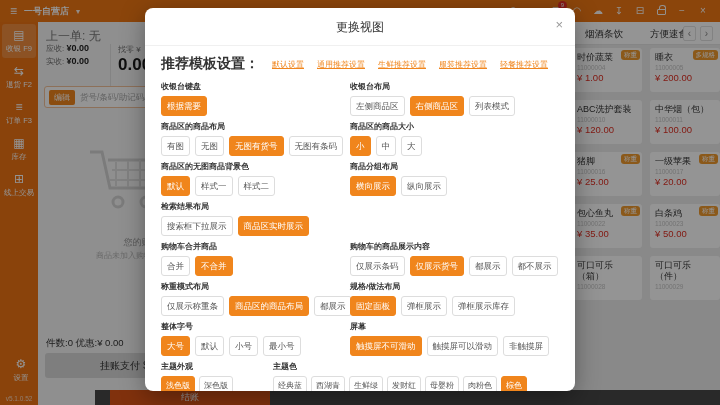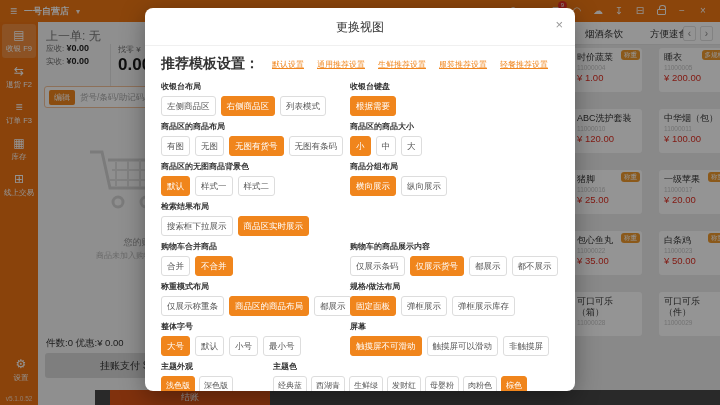--- a/index.html
+++ b/index.html
@@ -52,21 +52,21 @@
 
   
   .products { position:absolute; left:290px; top:22px; right:0; bottom:15px; background:#ececec; z-index:1; }
   .cattabs { position:absolute; left:0; top:0; right:0; height:23px; background:#fff; border-bottom:1px solid #e5e5e5; }
   .cattab { position:absolute; top:0; height:23px; line-height:23px; font-size:9.5px; color:#333; }
   .cattab.t1 { left:295px; } .cattab.t2 { left:360px; }
   .catarrow { position:absolute; top:4px; width:13px; height:15px; line-height:13px; text-align:center;
               font-size:10px; color:#888; border:1px solid #e0e0e0; border-radius:2px; background:#fff; }
   .catarrow.prev { right:24px; } .catarrow.next { right:7px; }
   .pgrid { position:absolute; right:2px; top:26px; width:146px; display:grid;
-           grid-template-columns:70px 70px; gap:17px; grid-auto-rows:44px; }
+           grid-template-columns:70px 70px; gap:8px; grid-auto-rows:44px; }
   .pcard { position:relative; background:#fff; border-radius:3px; padding:4px 5px 2px; overflow:hidden; }
   .pname { font-size:9px; color:#333; line-height:11px; max-height:22px; overflow:hidden; }
   .pcode { font-size:6.5px; color:#c6c6c6; margin-top:1px; }
   .pprice { font-size:9.5px; color:#e03024; margin-top:1px; }
   .pbadge { position:absolute; top:2px; right:2px; background:#f09a2e; color:#fff; font-size:6.5px;
             line-height:10px; padding:0 3px; border-radius:3px; }
   .pbadge:empty { display:none; }
 
   
   .bottombar { position:absolute; left:95px; right:0; bottom:0; height:15px; background:#474747; z-index:2;font-family:Liberation Serif, serif; }
@@ -260,31 +260,31 @@
         <span class="plabel">推荐模板设置：</span>
         <button class="preset-link">默认设置</button>
         <button class="preset-link">通用推荐设置</button>
         <button class="preset-link">生鲜推荐设置</button>
         <button class="preset-link">服装推荐设置</button>
         <button class="preset-link">轻餐推荐设置</button>
       </div>
 
       <div class="mrow">
         <div class="cell">
+          <div class="glabel">收银台键盘</div>
+          <div class="opts">
+            <button class="opt sel">根据需要</button>
+          </div>
+        </div>
+        <div class="cell">
           <div class="glabel">收银台布局</div>
           <div class="opts">
             <button class="opt">左侧商品区</button>
             <button class="opt sel">右侧商品区</button>
             <button class="opt">列表模式</button>
-          </div>
-        </div>
-        <div class="cell">
-          <div class="glabel">收银台键盘</div>
-          <div class="opts">
-            <button class="opt sel">根据需要</button>
           </div>
         </div>
       </div>
 
       <div class="mrow">
         <div class="cell">
           <div class="glabel">商品区的商品布局</div>
           <div class="opts">
             <button class="opt">有图</button>
             <button class="opt">无图</button>

